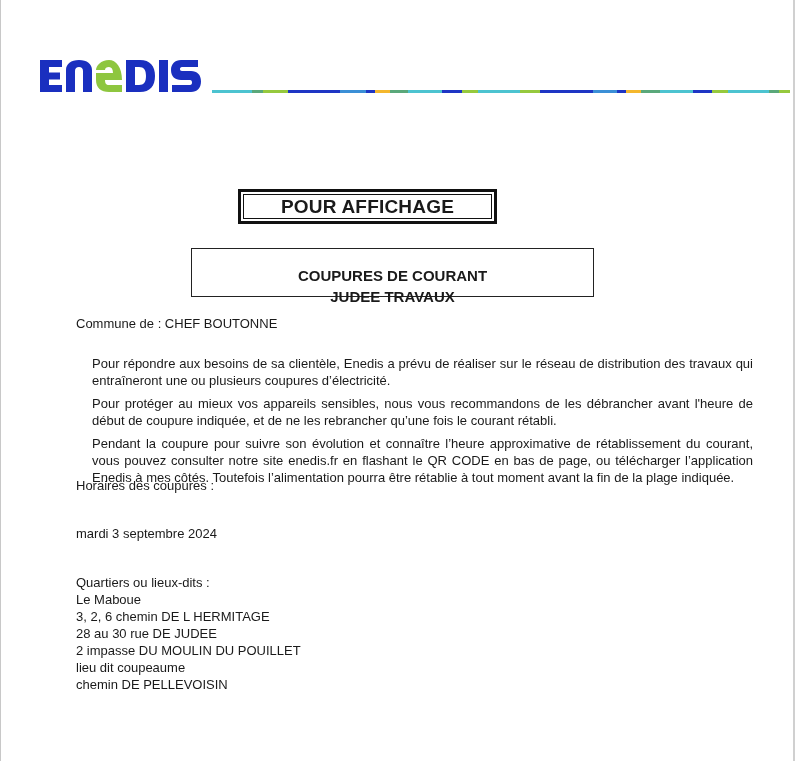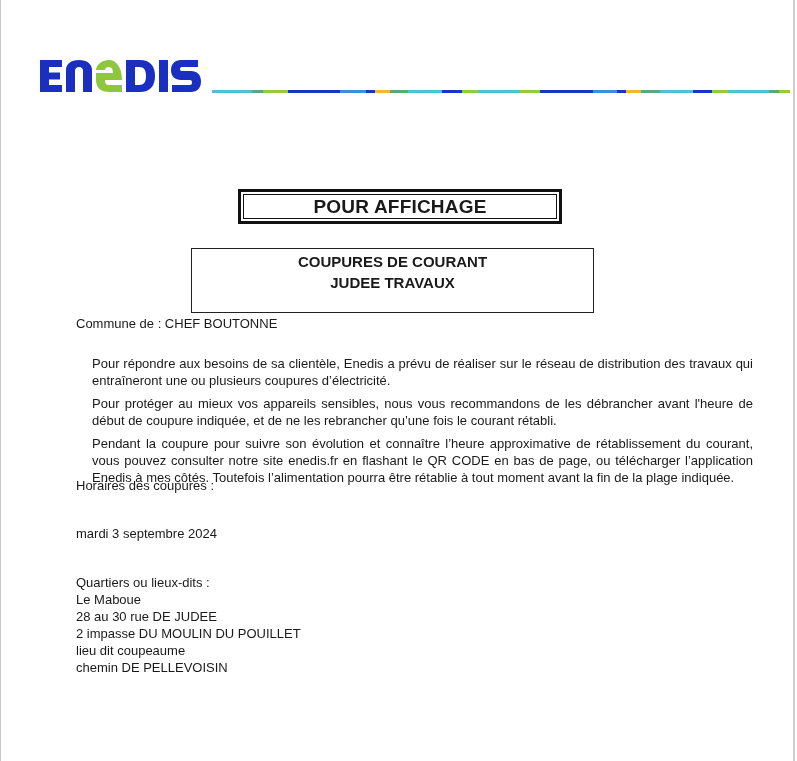--- a/index.html
+++ b/index.html
@@ -2,23 +2,23 @@
 <html><head>
 <meta charset="utf-8">
 <style>
   html, body { margin:0; padding:0; }
   body { width:797px; height:761px; background:#ffffff; position:relative; overflow:hidden; font-family:"Liberation Sans", sans-serif; color:#1a1a1a; }
   .page-edge-left { position:absolute; left:0; top:0; width:1px; height:761px; background:#c8c8c8; }
   .page-edge-right { position:absolute; right:2px; top:0; width:2px; height:761px; background:#d0d0d0; }
   .logo { position:absolute; left:38px; top:56px; width:170px; height:40px; }
   .rule { position:absolute; left:212px; top:90px; width:578px; height:3px; display:flex; }
   .rule span { height:3px; display:block; }
-  .box1 { position:absolute; left:238px; top:189px; width:324px; height:35px; border:3px solid #111; box-sizing:border-box; outline:1px solid #111; outline-offset:-6px; display:flex; align-items:center; justify-content:center; }
+  .box1 { position:absolute; left:238px; top:189px; width:259px; height:35px; border:3px solid #111; box-sizing:border-box; outline:1px solid #111; outline-offset:-6px; display:flex; align-items:center; justify-content:center; }
   .box1 span { font-weight:bold; font-size:19px; letter-spacing:0.2px; }
-  .box2 { position:absolute; left:191px; top:248px; width:403px; height:65px; border:1px solid #222; box-sizing:border-box; text-align:center; font-weight:bold; font-size:15px; line-height:21px; padding-top:2px; }
+  .box2 { position:absolute; left:191px; top:248px; width:403px; height:49px; border:1px solid #222; box-sizing:border-box; text-align:center; font-weight:bold; font-size:15px; line-height:21px; padding-top:16px; }
   .body-text { position:absolute; left:76px; width:661px; font-size:13px; line-height:17px; }
   .para { text-align:justify; text-align-last:left; margin:16px; }
   .lines div { white-space:nowrap; }
 </style>
 </head>
 <body>
 
 <div class="page-edge-left"></div>
 <div class="page-edge-right"></div>
 
@@ -79,17 +79,18 @@
 <p class="body-text para" style="top:419px;">Pendant la coupure pour suivre son évolution et connaître l’heure approximative de rétablissement du courant, vous pouvez consulter notre site enedis.fr en flashant le QR CODE en bas de page, ou télécharger l’application Enedis à mes côtés. Toutefois l’alimentation pourra être rétablie à tout moment avant la fin de la plage indiquée.</p>
 <div class="body-text" style="top:477px;">Horaires des coupures :</div>
 
 <div class="body-text lines" style="top:525px;">
   <div>mardi 3 septembre 2024</div>
 </div>
 
 <div class="body-text lines" style="top:574px;">
   <div>Quartiers ou lieux-dits :</div>
   <div>Le Maboue</div>
+  <div>3, 2, 6 chemin DE L HERMITAGE</div>
   <div>28 au 30 rue DE JUDEE</div>
   <div>2 impasse DU MOULIN DU POUILLET</div>
   <div>lieu dit coupeaume</div>
   <div>chemin DE PELLEVOISIN</div>
 </div>
 
 </body></html>

